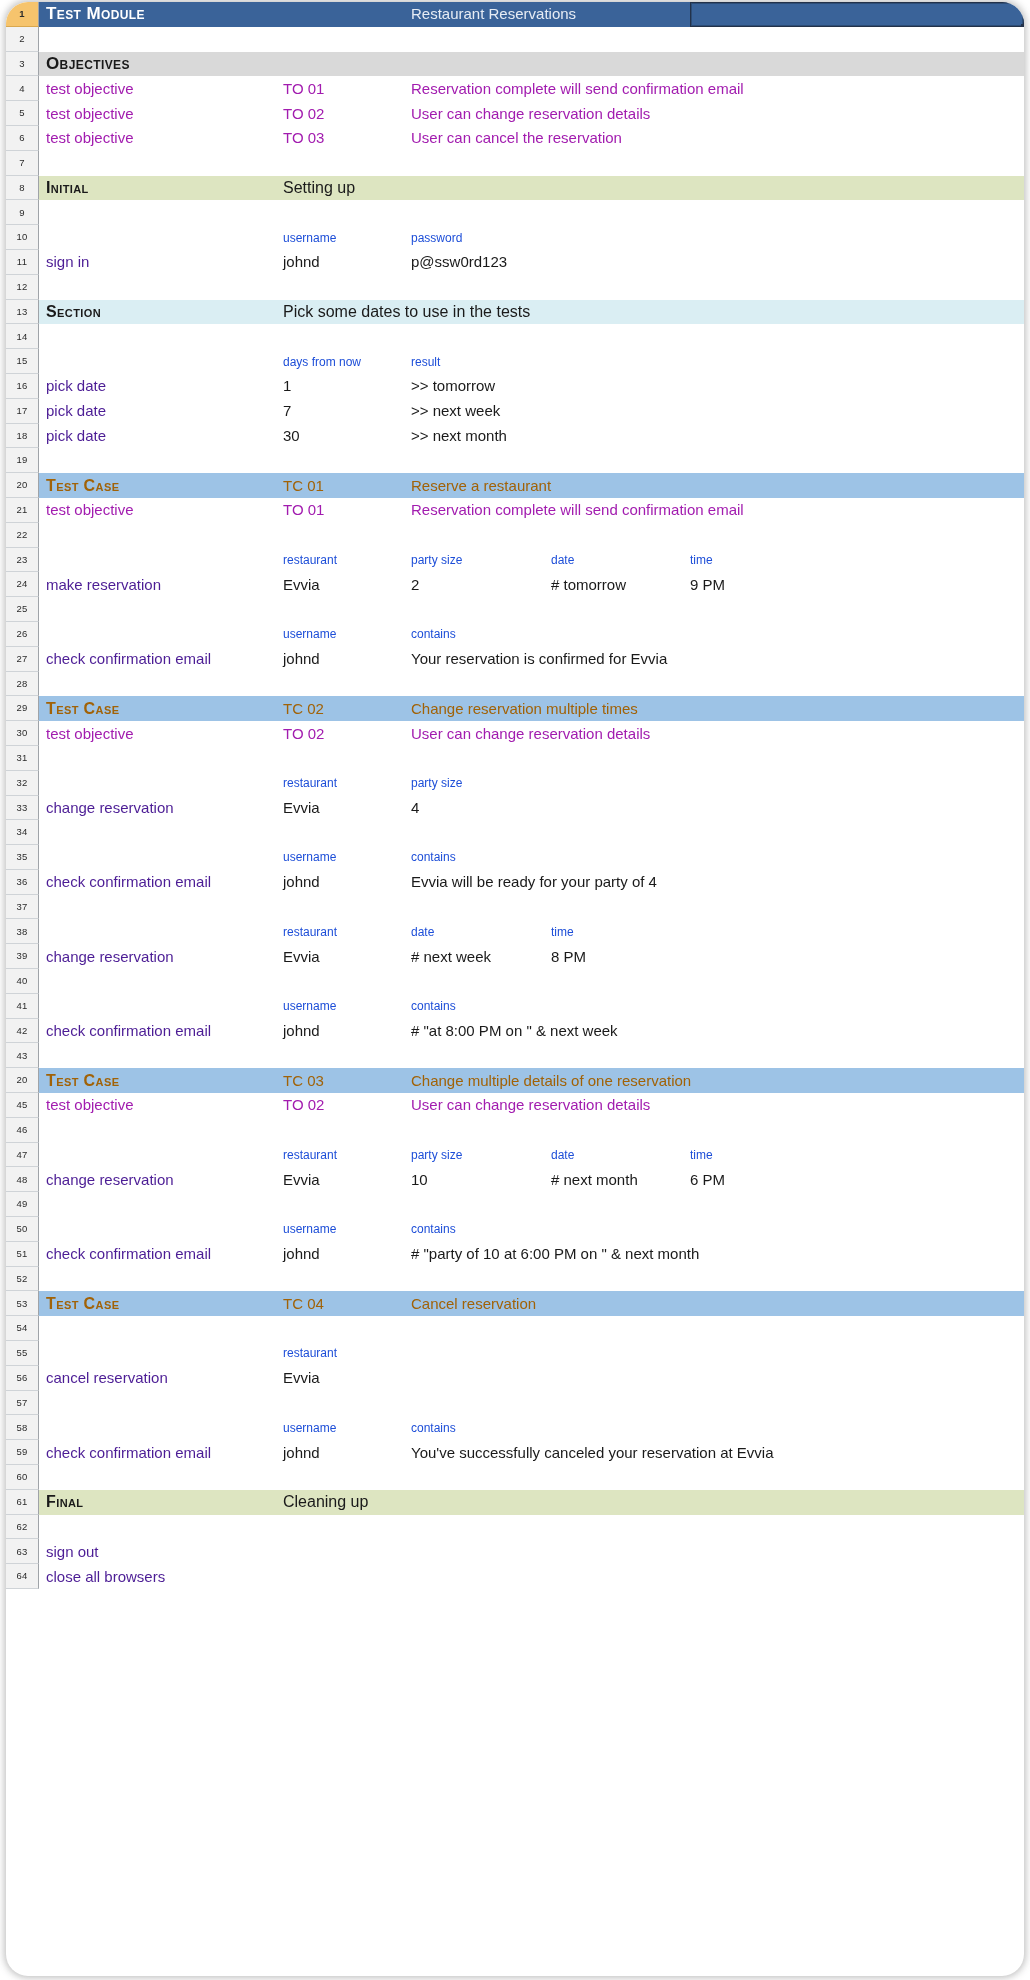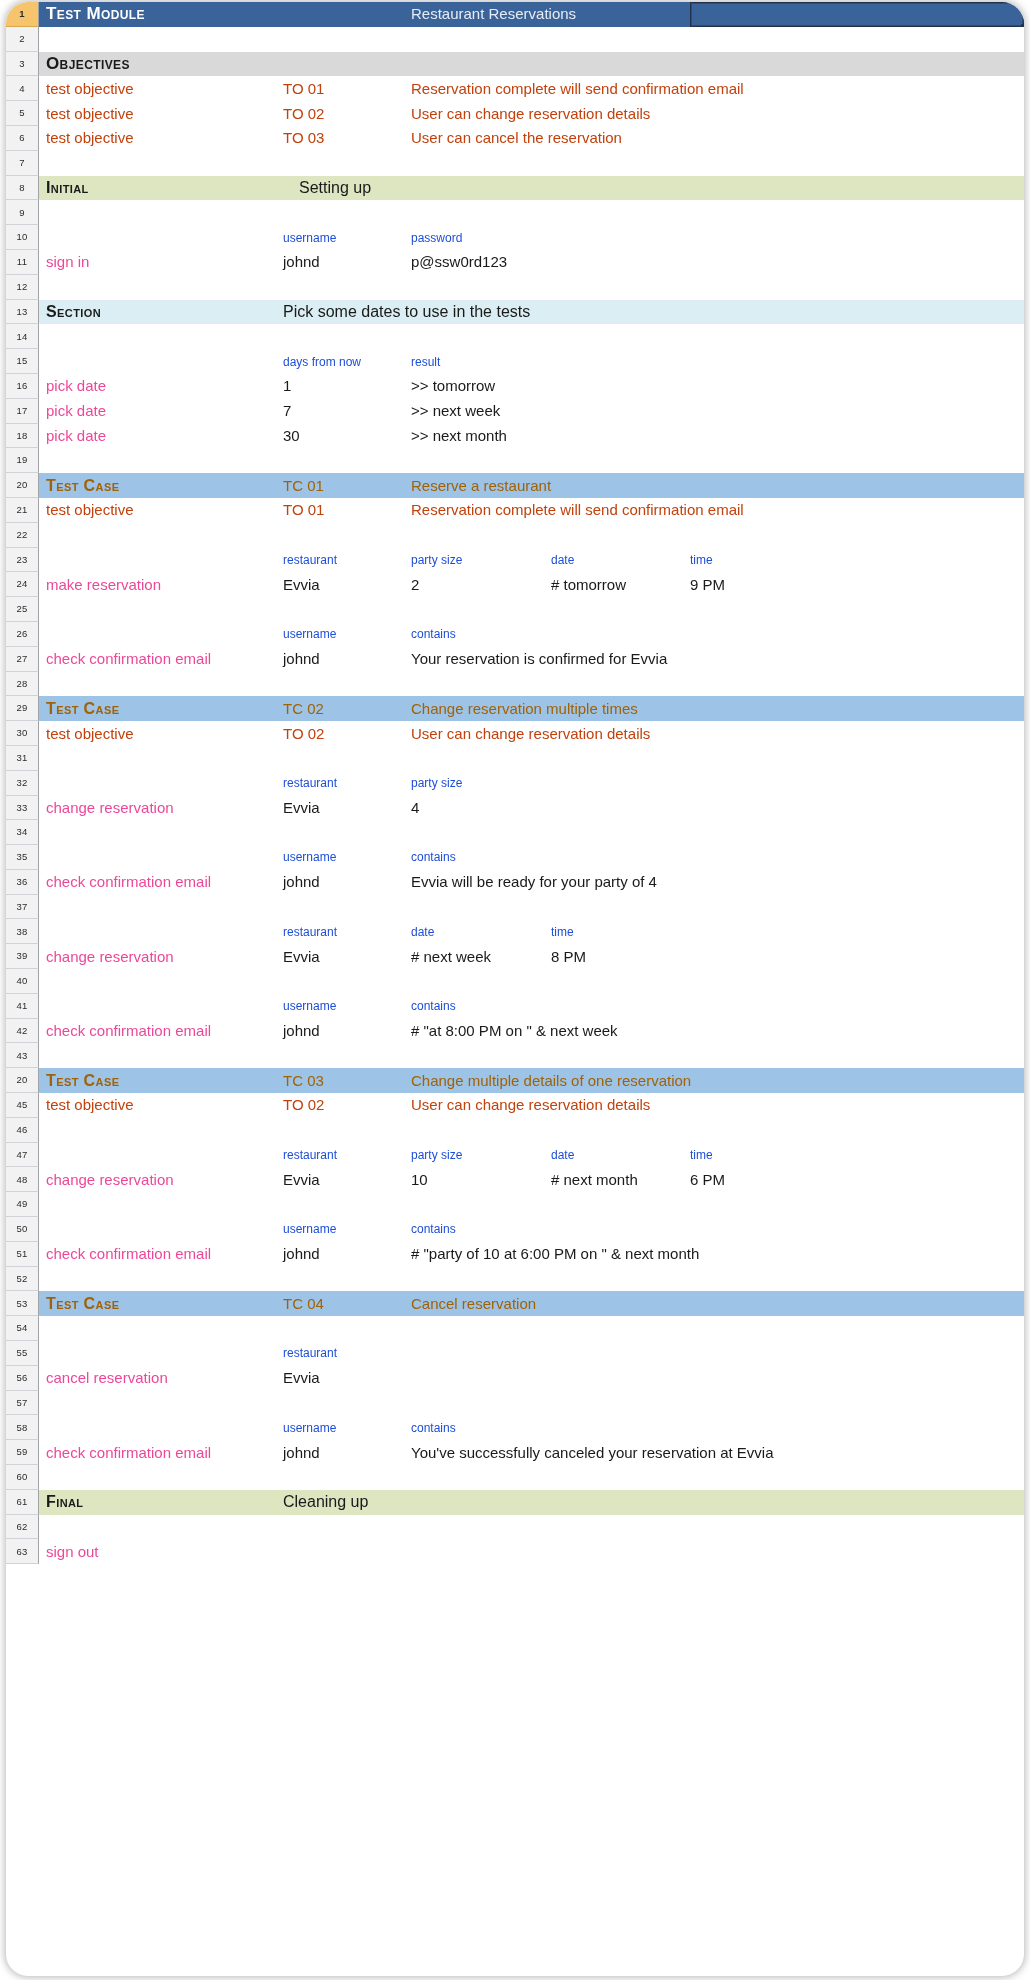--- a/index.html
+++ b/index.html
@@ -92,33 +92,33 @@
   
   .cA { left: 7px;   }
   .cB { left: 244px; }
   .cC { left: 372px; }
   .cD { left: 512px; }
   .cE { left: 651px; }
 
   
   .keyword {          
     font-size: 15px;
-    color: #ec4899;
+    color: #4c1d95;
   }
   .value {            
     font-size: 15px;
     color: #1a1a1a;
   }
   .paramhdr {         
     font-size: 12px;
     color: #1d4ed8;
   }
   .objective {        
     font-size: 15px;
-    color: #c2410c;
+    color: #a21caf;
   }
 
   
   .smallcaps {
     font-variant: small-caps;
     font-weight: 700;
     letter-spacing: .4px;
   }
 
   
@@ -146,21 +146,21 @@
     width: 5px;
     height: 5px;
     background: #23324a;
   }
 
   .r-objectives .band  { background: #d9d9d9; }
   .r-objectives .cell  { color: #1a1a1a; font-size: 17px; }
 
   .r-initial .band     { background: #dde5c1; }
   .r-initial .cell     { color: #1a1a1a; font-size: 16px; }
-  .r-initial .subtitle { font-weight: 400; font-variant: normal; margin-left: 16px; }
+  .r-initial .subtitle { font-weight: 400; font-variant: normal; }
 
   .r-final .band       { background: #dde5c1; }
   .r-final .cell       { color: #1a1a1a; font-size: 16px; }
   .r-final .subtitle   { font-weight: 400; font-variant: normal; }
 
   .r-section .band     { background: #daeef3; }
   .r-section .cell     { color: #1a1a1a; font-size: 16px; }
   .r-section .subtitle { font-weight: 400; font-variant: normal; }
 
   .r-testcase .band     { background: #9dc3e6; }
@@ -660,14 +660,21 @@
           <div class="band"></div>
         </div>
       </div>
       <div class="row r-data">
         <div class="rowhead">63</div>
         <div class="cells">
           <div class="band"></div>
           <div class="cell cA keyword">sign out</div>
         </div>
       </div>
+      <div class="row r-data">
+        <div class="rowhead">64</div>
+        <div class="cells">
+          <div class="band"></div>
+          <div class="cell cA keyword">close all browsers</div>
+        </div>
+      </div>
     </div>
 </div>
 
 </body></html>

